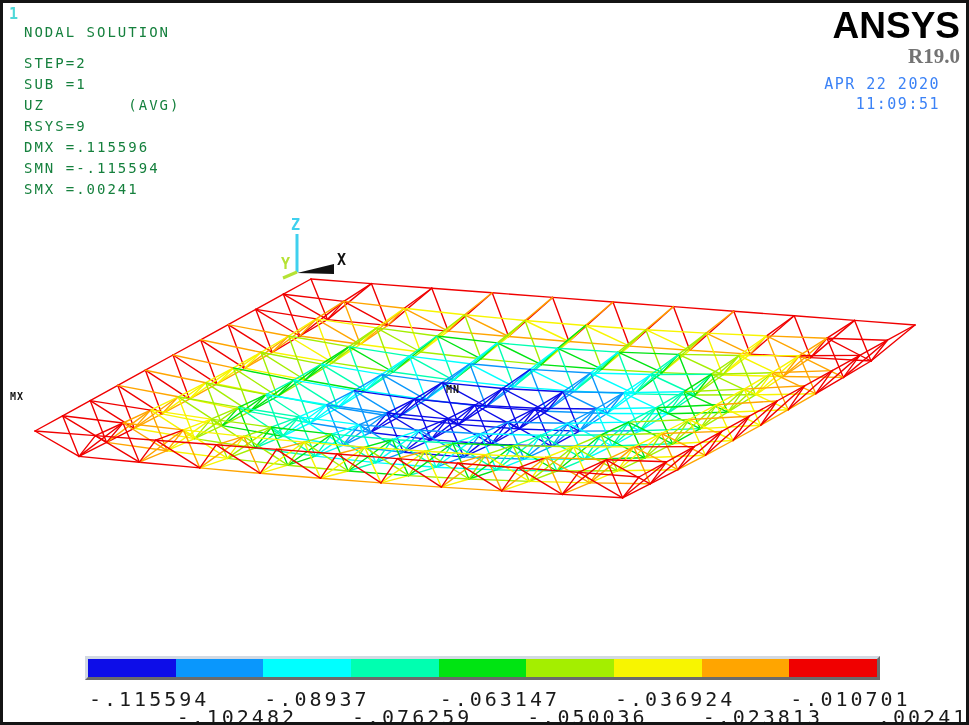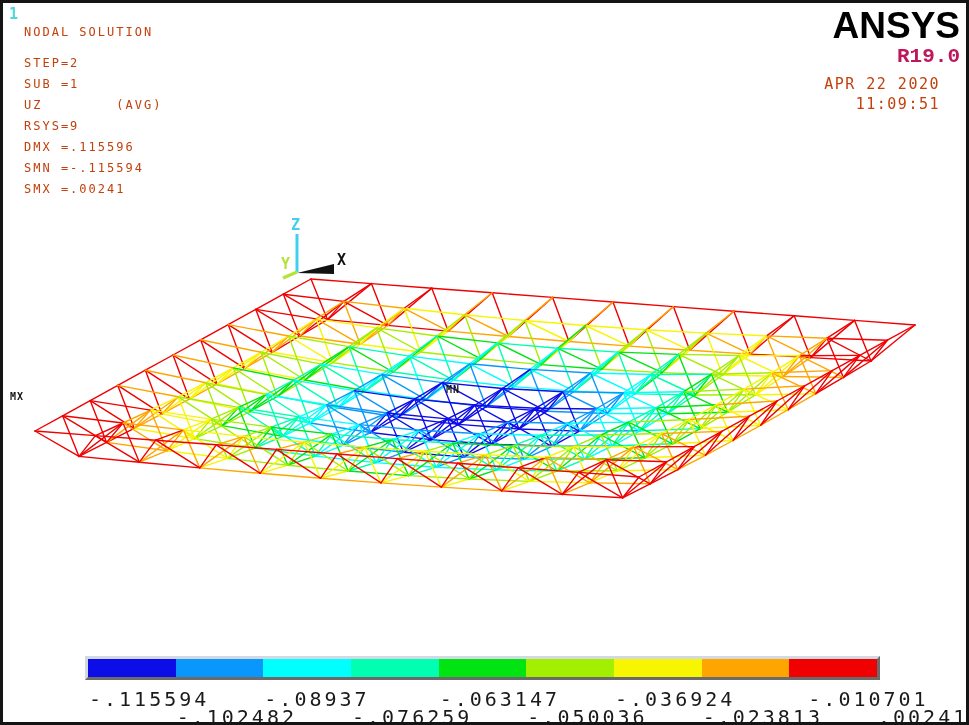--- a/index.html
+++ b/index.html
@@ -6,32 +6,32 @@
   .screen {
     position:relative; width:969px; height:725px; box-sizing:border-box;
     background:#ffffff; border:3px solid #141414; overflow:hidden;
     font-family:"DejaVu Sans Mono", monospace; color:#262626;
   }
   .plot-number {
     position:absolute; left:6px; top:2px; font-size:15px; font-weight:bold;
     color:#4fd8d8; letter-spacing:1px;
   }
   .info-block { position:absolute; left:21px; top:19px; }
-  .info-line { font-size:12px; letter-spacing:2px; line-height:21px; white-space:pre; color:#c2410c; }
+  .info-line { font-size:14px; letter-spacing:2px; line-height:21px; white-space:pre; color:#15803d; }
   .info-gap { height:10px; }
   .brand { position:absolute; right:6px; top:4px; text-align:right; }
   .brand-logo {
     font-family:"Liberation Sans", sans-serif; font-weight:bold; font-size:37px;
     line-height:38px; color:#000000; letter-spacing:0px;
   }
   .brand-release {
-    font-family:Liberation Mono, monospace; font-weight:bold; font-size:21px;
-    line-height:23px; color:#be185d;
+    font-family:Liberation Serif, serif; font-weight:bold; font-size:21px;
+    line-height:23px; color:#737373;
   }
-  .brand-datetime { margin-top:6px; margin-right:20px; font-size:15px; letter-spacing:1.5px; line-height:20px; color:#c2410c; }
+  .brand-datetime { margin-top:6px; margin-right:20px; font-size:15px; letter-spacing:1.5px; line-height:20px; color:#3b82f6; }
   .svg-layer { position:absolute; left:0; top:0; width:963px; height:719px; }
   .marker-label { position:absolute; font-size:10px; font-weight:bold; color:#111; letter-spacing:1px; }
   .colorbar-frame {
     position:absolute; left:82px; top:653px; width:795px; height:24px; box-sizing:border-box;
     border:3px solid; border-color:#d2d9e2 #6b6b6b #6b6b6b #d2d9e2; background:#9aa2ac;
   }
   .cb-segments { display:flex; width:100%; height:100%; }
   .cb-seg { flex:1 1 auto; height:100%; }
   .cb-label { position:absolute; font-size:20px; letter-spacing:3px; color:#1a1a1a; white-space:pre; }
 </style>
@@ -893,17 +893,17 @@
   </div>
   <div id="cb-labels">
       <div class="cb-label" style="left: 86px; top: 684px;">-.115594</div>
       <div class="cb-label" style="left: 173.667px; top: 702px;">-.102482</div>
       <div class="cb-label" style="left: 261.333px; top: 684px;">-.08937</div>
       <div class="cb-label" style="left: 349px; top: 702px;">-.076259</div>
       <div class="cb-label" style="left: 436.667px; top: 684px;">-.063147</div>
       <div class="cb-label" style="left: 524.333px; top: 702px;">-.050036</div>
       <div class="cb-label" style="left: 612px; top: 684px;">-.036924</div>
       <div class="cb-label" style="left: 699.667px; top: 702px;">-.023813</div>
-      <div class="cb-label" style="left: 787.333px; top: 684px; margin-left: 18px;">-.010701</div>
+      <div class="cb-label" style="left: 787.333px; top: 684px;">-.010701</div>
       <div class="cb-label" style="left: 875px; top: 702px;">.00241</div>
     </div>
 
 </div>
 
 </body></html>

